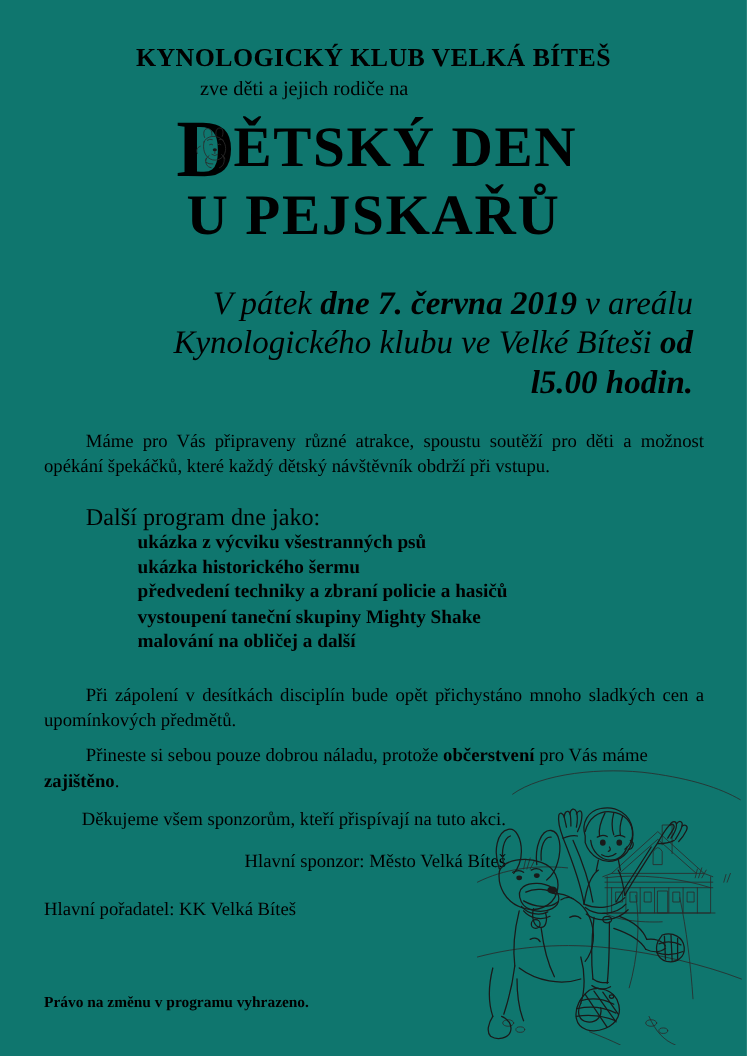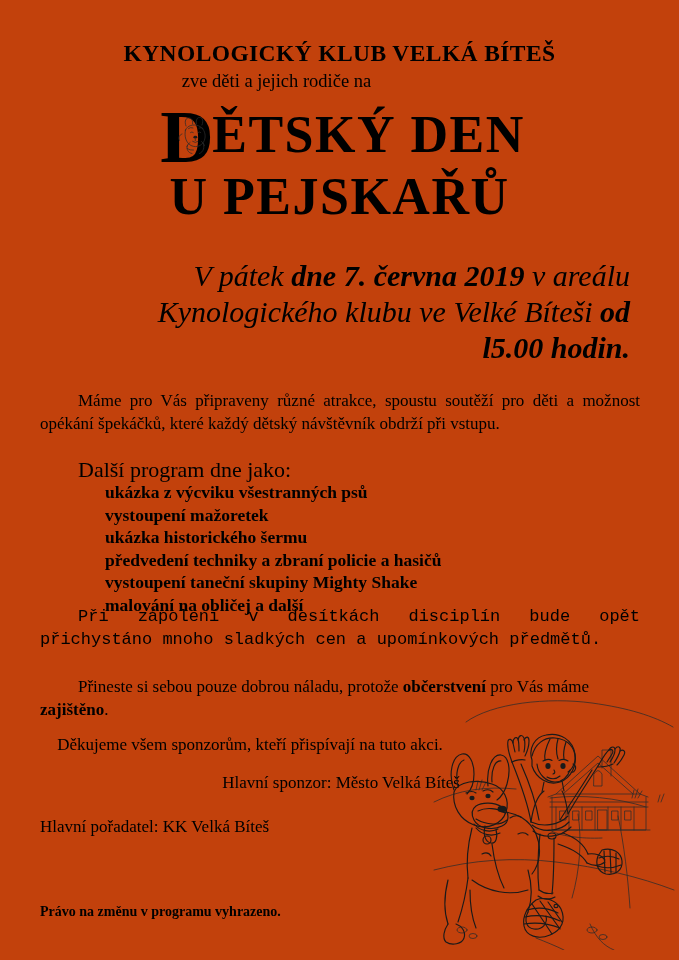--- a/index.html
+++ b/index.html
@@ -14,21 +14,21 @@
     overflow: hidden;
     font-family: "Liberation Serif", "DejaVu Serif", serif;
     color: #000000;
     position: relative;
   }
 
   .poster {
     position: relative;
     width: 679px;
     height: 960px;
-    background: #c2410c;
+    background: #0f766e;
   }
 
   
   .club-name {
     position: absolute;
     top: 41px;
     left: 0;
     width: 679px;
     text-align: center;
     font-weight: bold;
@@ -132,39 +132,38 @@
     position: absolute;
     top: 481px;
     left: 105px;
     font-size: 17.5px;
     font-weight: bold;
     line-height: 22.6px;
     margin: 0;
     padding: 0;
     list-style: none;
   }
-  .program-list li { white-space: nowrap; }
+  .program-list li { white-space: nowrap; margin-left: 20px; }
 
   .para-prizes {
-    top: 605px;
+    top: 620px;
     left: 40px;
     width: 600px;
-    font-family: Liberation Mono, monospace;
   }
   .para-mood {
     top: 675px;
     left: 40px;
     width: 600px;
     text-align: left;
   }
   .para-thanks {
     top: 733px;
     left: 40px;
     width: 420px;
-    text-align: center;
+    text-align: right;
   }
   .para-sponsor {
     top: 771px;
     left: 40px;
     width: 420px;
     text-align: right;
   }
   .para-organizer {
     top: 815px;
     left: 40px;
@@ -257,21 +256,20 @@
     <span>Kynologického klubu ve Velké Bíteši </span><b>od</b><br>
     <b>l5.00 hodin.</b>
   </div>
 
   <div class="para para-intro para-indent">Máme pro Vás připraveny různé atrakce, spoustu soutěží pro děti a možnost opékání špekáčků, které každý dětský návštěvník obdrží při vstupu.</div>
 
   <div class="program-head">Další program dne jako:</div>
 
   <ul class="program-list">
     <li>ukázka z výcviku všestranných psů</li>
-    <li>vystoupení mažoretek</li>
     <li>ukázka historického šermu</li>
     <li>předvedení techniky a zbraní policie a hasičů</li>
     <li>vystoupení taneční skupiny Mighty Shake</li>
     <li>malování na obličej a další</li>
   </ul>
 
   <div class="para para-prizes para-indent">Při zápolení v desítkách disciplín bude opět přichystáno mnoho sladkých cen a upomínkových předmětů.</div>
 
   <div class="para para-mood para-indent">
     <span>Přineste si sebou pouze dobrou náladu, protože </span><b>občerstvení</b><span> pro Vás máme </span><b>zajištěno</b><span>.</span>

